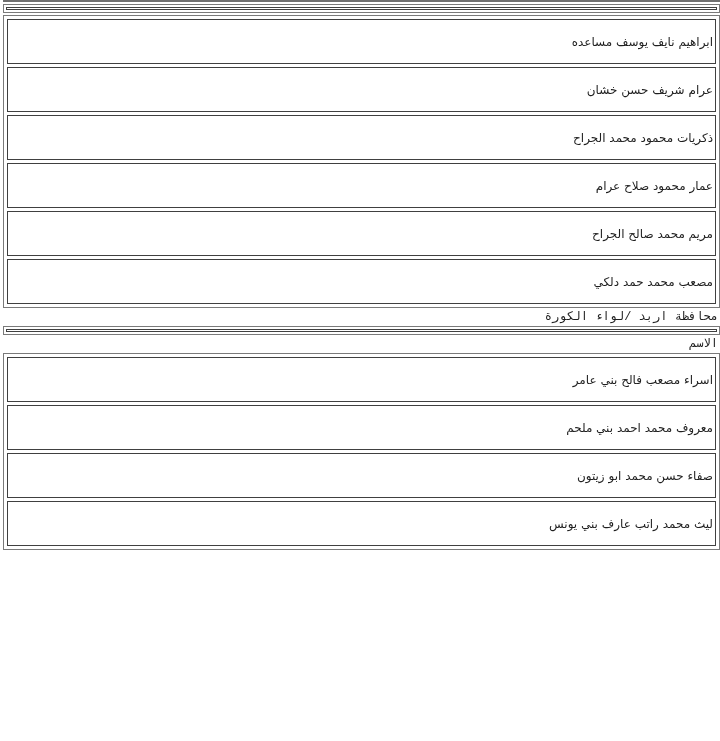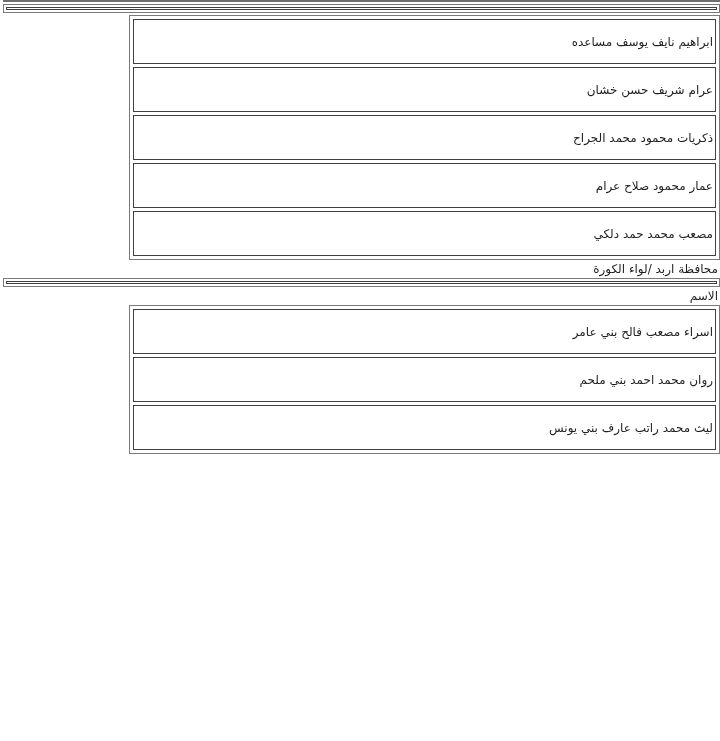--- a/index.html
+++ b/index.html
@@ -28,21 +28,21 @@
     background: #ffffff;
   }
   .thin-cell {
     border: 1px solid #404040;
     height: 1px;
   }
   table.names-table {
     border-collapse: separate;
     border-spacing: 3px;
     border: 1px solid #7a7a7a;
-    width: 591px;
+    width: 717px;
     background: #ffffff;
     table-layout: fixed;
   }
   table.names-table td {
     border: 1px solid #404040;
     height: 43px;
     font-size: 12px;
     color: #1f1f1f;
     text-align: right;
     vertical-align: middle;
@@ -50,20 +50,21 @@
     background: #ffffff;
     font-family: "DejaVu Sans", sans-serif;
   }
   .label-line {
     font-size: 12px;
     color: #1f1f1f;
     text-align: right;
     padding: 2px 2px 2px 0;
     line-height: 14px;
     width: 715px;
+    font-family: Liberation Mono, monospace;
   }
   .mt2 { margin-top: 2px; }
 </style>
 </head>
 <body>
 
 <div class="page">
 
   <div class="top-cut-bar"></div>
 
@@ -79,40 +80,46 @@
       <tr>
           <td>عرام شريف حسن خشان</td>
         </tr>
       <tr>
           <td>ذكريات محمود محمد الجراح</td>
         </tr>
       <tr>
           <td>عمار محمود صلاح عرام</td>
         </tr>
       <tr>
+          <td>مريم محمد صالح الجراح</td>
+        </tr>
+      <tr>
           <td>مصعب محمد حمد دلكي</td>
         </tr>
     </tbody>
   </table>
 
   <div class="label-line">محافظة اربد /لواء الكورة</div>
 
   <div class="thin-table">
     <div class="thin-cell"></div>
   </div>
 
   <div class="label-line">الاسم</div>
 
   <table class="names-table">
     <tbody>
       <tr>
           <td>اسراء مصعب فالح بني عامر</td>
         </tr>
       <tr>
-          <td>روان محمد احمد بني ملحم</td>
+          <td>معروف محمد احمد بني ملحم</td>
+        </tr>
+      <tr>
+          <td>صفاء حسن محمد ابو زيتون</td>
         </tr>
       <tr>
           <td>ليث محمد راتب عارف بني يونس</td>
         </tr>
     </tbody>
   </table>
 
 </div>
 
 </body></html>

